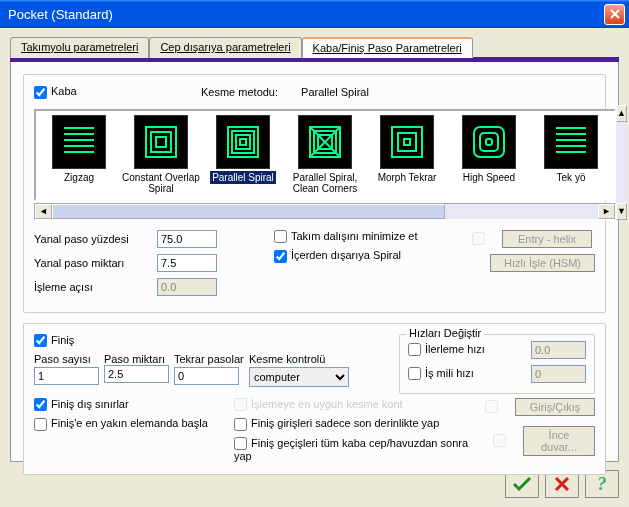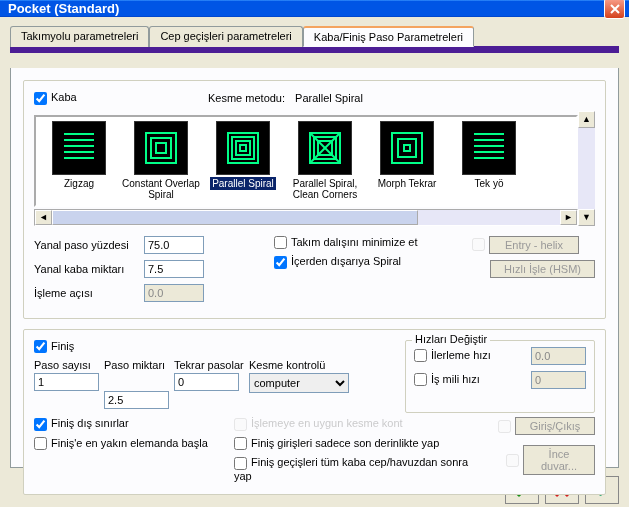--- a/index.html
+++ b/index.html
@@ -1,26 +1,26 @@
 <!DOCTYPE html>
 <html><head>
 <meta charset="utf-8">
 <style>
 * { box-sizing: border-box; margin: 0; padding: 0; }
 body { font-family: Tahoma, sans-serif; font-size: 11px; background: #ece9d8; width: 629px; height: 507px; overflow: hidden; }
-.titlebar { background: linear-gradient(to bottom, #3a95ff 0%, #0055e5 8%, #0055e5 92%, #003fc0 100%); height: 17px; display: flex; align-items: center; padding: 0 4px; color: #fff; font-weight: bold; font-size: 13px; justify-content: center; }
+.titlebar { background: linear-gradient(to bottom, #3a95ff 0%, #0055e5 8%, #0055e5 92%, #003fc0 100%); height: 28px; display: flex; align-items: center; padding: 0 4px; color: #fff; font-weight: normal; font-size: 13px; justify-content: center; }
 .titlebar .title { flex: 1; padding-left: 4px; }
 .close-btn { width: 21px; height: 21px; background: linear-gradient(to bottom, #f89e8a, #d4421d); border: 1px solid #fff; border-radius: 3px; display: flex; align-items: center; justify-content: center; color: #fff; font-weight: bold; font-size: 12px; cursor: pointer; }
 .window-body { padding: 8px 10px; background: #ece9d8; height: calc(100% - 28px); }
-.tabs { display: flex; border-bottom: 7px solid #4c1d95; margin-bottom: 15px; }
+.tabs { display: flex; border-bottom: 5px solid #4c1d95; margin-bottom: 0; text-decoration: underline; }
 .tab { padding: 3px 10px; border: 1px solid #919b9c; border-bottom: none; background: #ece9d8; margin-right: 0px; border-radius: 3px 3px 0 0; position: relative; top: 1px; cursor: pointer; }
 .tab.active { background: #fcfcfe; border-bottom: 1px solid #fcfcfe; border-top: 2px solid #f4a460; }
 .tab-content { border: 1px solid #919b9c; border-top: none; background: #fcfcfe; padding: 12px; height: 400px; }
 .group { border: 1px solid #d0d0bf; border-radius: 2px; padding: 10px; margin-bottom: 10px; position: relative; background: #fcfcfe; }
-.row { display: flex; align-items: center; margin-bottom: 6px; gap: 0; }
+.row { display: flex; align-items: center; margin-bottom: 6px; gap: 13px; }
 .row label { min-width: 110px; }
 input[type=text] { border: 1px solid #7f9db9; padding: 1px 3px; font-size: 11px; height: 18px; font-family: inherit; }
 input[type=text]:disabled { background: #ece9d8; color: #888; }
 select { border: 1px solid #7f9db9; font-size: 11px; height: 20px; font-family: inherit; }
 input[type=checkbox] { margin-right: 4px; vertical-align: middle; }
 .btn { border: 1px solid #888; background: #ece9d8; padding: 2px 10px; font-size: 11px; font-family: inherit; cursor: pointer; }
 .btn:disabled { color: #999; }
 .strip { display: flex; border: 2px inset #fff; background: #fff; padding: 4px 2px; overflow: hidden; position: relative; margin-top: 4px; }
 .strip-item { text-align: center; width: 82px; flex-shrink: 0; cursor: pointer; }
 .strip-item .thumb { width: 54px; height: 54px; margin: 0 auto 2px; background: #000; border: 1px solid #333; display: flex; align-items: center; justify-content: center; }
@@ -45,30 +45,30 @@
   <div class="close-btn">
     <svg width="12" height="12" viewBox="0 0 12 12">
         <path d="M2 2 L10 10 M10 2 L2 10" stroke="#fff" stroke-width="2"></path>
       </svg>
   </div>
 </div>
 
 <div class="window-body">
   <div class="tabs">
     <div class="tab">Takımyolu parametreleri</div>
-    <div class="tab">Cep geçişleri parametreleri</div>
+    <div class="tab">Cep dışarıya parametreleri</div>
     <div class="tab active">Kaba/Finiş Paso Parametreleri</div>
   </div>
 
   <div class="tab-content">
 
     <div class="group">
       <div class="row">
         <label><input type="checkbox" checked="" style=""><span>Kaba</span></label>
-        <span style="margin-left:64px">Kesme metodu:</span>
+        <span style="margin-left:44px">Kesme metodu:</span>
         <span style="margin-left:10px">Parallel Spiral</span>
       </div>
 
       <div style="display:flex;">
         <div style="flex:1;">
           <div class="strip">
             <div class="strip-item">
               <div class="thumb">
                   <svg width="40" height="40">
                     <g stroke="#0f8" stroke-width="2" fill="none">
@@ -125,20 +125,32 @@
               <div class="thumb">
                   <svg width="40" height="40">
                     <g stroke="#0f8" stroke-width="2" fill="none">
                       <rect x="5" y="5" width="30" height="30"></rect>
                       <rect x="11" y="11" width="18" height="18"></rect>
                       <rect x="17" y="17" width="6" height="6"></rect>
                     </g>
                   </svg>
                 </div>
               <span class="label">Morph Tekrar</span>
+            </div>
+            <div class="strip-item">
+              <div class="thumb">
+                  <svg width="40" height="40">
+                    <g stroke="#0f8" stroke-width="2" fill="none">
+                      <rect x="5" y="5" width="30" height="30" rx="6"></rect>
+                      <rect x="11" y="11" width="18" height="18" rx="4"></rect>
+                      <rect x="17" y="17" width="6" height="6" rx="2"></rect>
+                    </g>
+                  </svg>
+                </div>
+              <span class="label">High Speed</span>
             </div>
             <div class="strip-item">
               <div class="thumb">
                   <svg width="40" height="40">
                     <g stroke="#0f8" stroke-width="2" fill="none">
                       <line x1="5" y1="6" x2="35" y2="6"></line>
                       <line x1="5" y1="12" x2="35" y2="12"></line>
                       <line x1="5" y1="18" x2="35" y2="18"></line>
                       <line x1="5" y1="24" x2="35" y2="24"></line>
                       <line x1="5" y1="30" x2="35" y2="30"></line>
@@ -163,21 +175,21 @@
         </div>
       </div>
 
       <div style="display:flex;margin-top:10px;gap:20px">
         <div style="flex:0 0 220px">
           <div class="row">
               <label>Yanal paso yüzdesi</label>
               <input type="text" style="width: 60px;" value="75.0">
             </div>
           <div class="row">
-              <label>Yanal kaba miktarı</label>
+              <label>Yanal paso miktarı</label>
               <input type="text" style="width: 60px;" value="7.5">
             </div>
           <div class="row">
               <label>İşleme açısı</label>
               <input type="text" disabled="" style="width: 60px;" value="0.0">
             </div>
         </div>
         <div style="flex:1">
           <div class="row">
               <label><input type="checkbox" style=""><span>Takım dalışını minimize et</span></label>
@@ -199,21 +211,21 @@
     </div>
 
     <div class="group" style="padding-bottom:6px">
       <div style="display:flex;gap:10px">
         <div style="flex:1">
           <div class="row">
               <label><input type="checkbox" checked="" style=""><span>Finiş</span></label>
             </div>
           <div style="display:flex;margin-bottom:4px">
             <div style="width:70px"><div style="margin-bottom:2px">Paso sayısı</div><input type="text" style="width: 65px;" value="1"></div>
-            <div style="width:70px"><div style="margin-bottom:20px">Paso miktarı</div><input type="text" style="width: 65px;" value="2.5"></div>
+            <div style="width:70px"><div style="margin-bottom:0">Paso miktarı</div><input type="text" style="width: 65px;" value="2.5"></div>
             <div style="width:75px"><div style="margin-bottom:2px">Tekrar pasolar</div><input type="text" style="width: 65px;" value="0"></div>
             <div style="width:100px"><div style="margin-bottom:2px">Kesme kontrolü</div><select style="width:100px"><option>computer</option></select></div>
           </div>
         </div>
         <div class="group" style="flex:0 0 190px;margin:0;padding:6px 8px 4px;position:relative">
           <div style="position:absolute;top:-8px;left:6px;background:#fcfcfe;padding:0 3px">Hızları Değiştir</div>
           <div class="row">
               <label><input type="checkbox" style=""><span>İlerleme hızı</span></label>
               <input type="text" disabled="" style="width: 55px; margin-left: auto;" value="0.0">
             </div>

